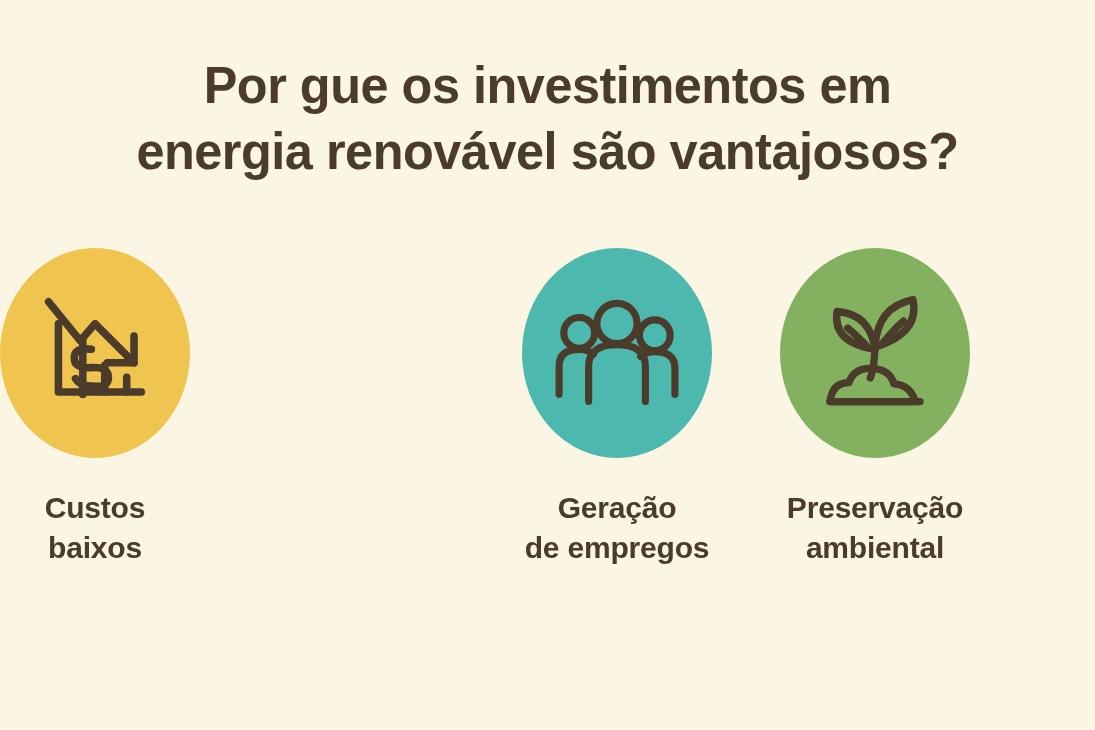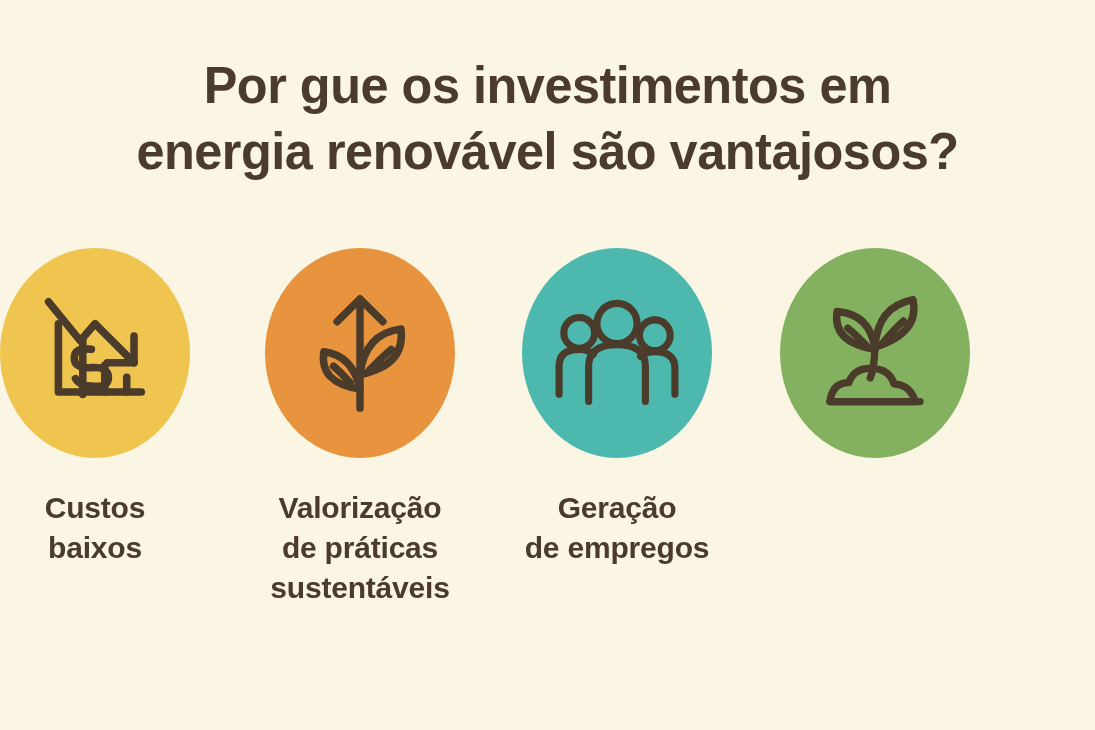--- a/index.html
+++ b/index.html
@@ -119,39 +119,20 @@
           <line x1="40" y1="38" x2="40" y2="84"></line>
 
           <line x1="58" y1="60" x2="58" y2="82"></line>
           <line x1="76" y1="70" x2="76" y2="82"></line>
         </svg>
       </div>
       <div class="card-label">Custos
 baixos</div>
     </div>
 
-    <div class="card card-2">
-      <div class="icon-circle circle-orange">
-        <svg width="122" height="130" viewBox="0 0 100 108" fill="none" stroke="#4A3B2A" stroke-width="6.2" stroke-linecap="round" stroke-linejoin="round">
-
-          <line x1="50" y1="10" x2="50" y2="100"></line>
-
-          <polyline points="31,28 50,9 69,28"></polyline>
-
-          <path d="M50 72 q4 -34 34 -38 q4 30 -34 38 z"></path>
-          <path d="M58 68 q12 -12 18 -17"></path>
-
-          <path d="M50 84 q-6 -28 -30 -31 q-4 26 30 31 z"></path>
-          <path d="M42 79 q-9 -10 -14 -14"></path>
-        </svg>
-      </div>
-      <div class="card-label">Valorização
-de práticas
-sustentáveis</div>
-    </div>
 
     <div class="card card-3">
       <div class="icon-circle circle-teal">
         <svg width="130" height="112" viewBox="0 0 110 94" fill="none" stroke="#4A3B2A" stroke-width="6" stroke-linecap="round" stroke-linejoin="round">
 
           <circle cx="23" cy="30" r="13"></circle>
           <path d="M6 82 V58 q0 -14 17 -14 q8 0 12 4"></path>
 
           <circle cx="87" cy="32" r="13"></circle>
           <path d="M104 82 V60 q0 -14 -17 -14 q-8 0 -12 4"></path>
@@ -173,16 +154,18 @@
           <path d="M54 46 q2 -34 32 -40 q6 28 -32 40 z"></path>
           <path d="M61 42 q11 -13 17 -18"></path>
 
           <path d="M54 48 q-4 -30 -32 -32 q-4 26 32 32 z"></path>
           <path d="M46 44 q-10 -10 -15 -14"></path>
 
           <path d="M16 92 q2 -16 16 -16 q4 -12 18 -12 q16 0 20 13 q14 1 18 15 z"></path>
           <line x1="16" y1="92" x2="92" y2="92"></line>
         </svg>
       </div>
+      <div class="card-label">Preservação
+ambiental</div>
     </div>
 
   </div>
 </div>
 
 </body></html>

